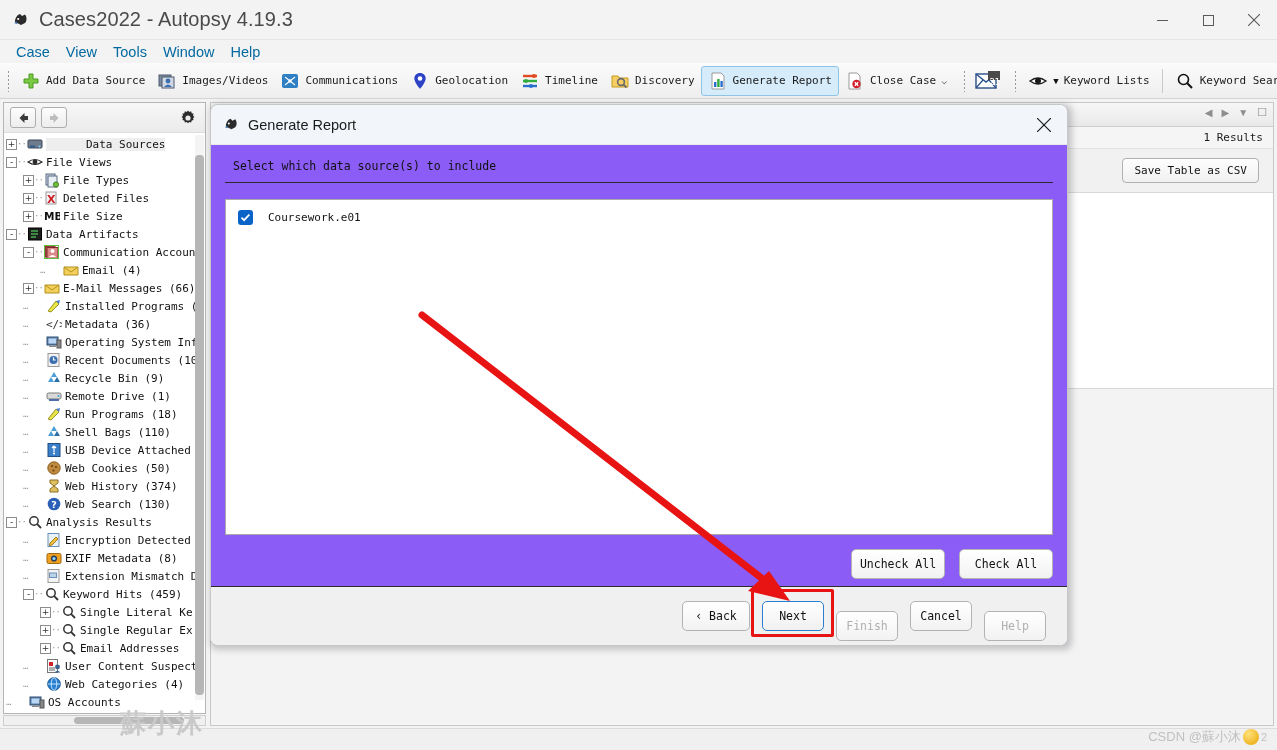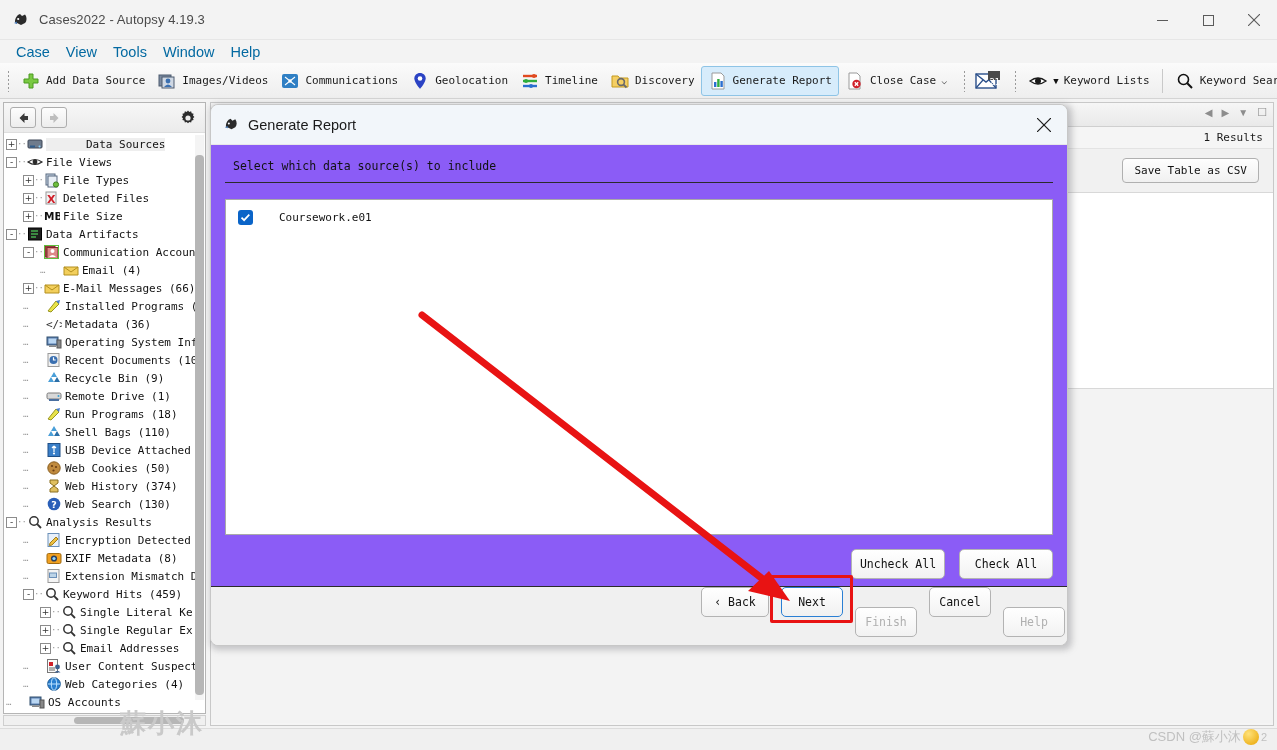--- a/index.html
+++ b/index.html
@@ -20,21 +20,21 @@
     position: absolute; top: 0; left: 0; width: 1277px; height: 40px;
     background: #f3f3f3;
     border-bottom: 1px solid #e6e6e6;
     display: flex; align-items: center;
   }
   .titlebar-icon {
     width: 18px; height: 18px; margin-left: 12px; margin-right: 9px;
     flex: none; position: relative;
   }
   .titlebar-title {
-    font-size: 13px; color: #4a4a4a; letter-spacing: .1px;
+    font-size: 20px; color: #4a4a4a; letter-spacing: .1px;
   }
   .win-controls {
     position: absolute; right: 0; top: 0; height: 40px; display: flex;
   }
   .win-btn {
     width: 46px; height: 40px; display: flex; align-items: center; justify-content: center;
     color: #5a5a5a;
   }
   .win-btn svg { display: block; }
 
@@ -224,21 +224,21 @@
   }
   .dlg-instr {
     font-family: "DejaVu Sans Mono", monospace; font-size: 11.5px; color: #111;
     padding: 14px 0 9px 8px;
   }
   .dlg-rule { height: 1px; background: #2b2b2b; margin: 0 0 16px 0; }
   .ds-list {
     height: 336px; background: #ffffff; border: 1px solid #a9a9a9;
     padding: 10px 12px;
   }
-  .ds-row { display: flex; align-items: center; gap: 26px; }
+  .ds-row { display: flex; align-items: center; gap: 15px; }
   .ds-check {
     width: 15px; height: 15px; border-radius: 3px; background: #0a64c8;
     display: flex; align-items: center; justify-content: center; flex: none;
   }
   .ds-label {
     font-family: "DejaVu Sans Mono", monospace; font-size: 11px; color: #111;
   }
   .ds-buttons {
     display: flex; justify-content: flex-end; gap: 14px; margin-top: 14px;
   }
@@ -246,22 +246,22 @@
     font-family: "DejaVu Sans Mono", monospace; font-size: 11.5px;
     border: 1px solid #b3b3b3; border-radius: 5px;
     background: linear-gradient(#ffffff,#f2f2f2);
     padding: 7px 0; color: #111; text-align: center; min-width: 94px;
   }
   .btn.disabled { color: #b0b0b0; margin-top: 20px; }
   .btn.primary { border: 1px solid #2a7fd4; color: #111; background: linear-gradient(#ffffff,#f1f1f1); }
   .dlg-footsep { height: 1px; background: #2b2b2b; margin: 0 -14px; }
   .dlg-foot {
     height: 58px; flex: none; background: #f0f0f0;
-    display: flex; align-items: flex-start; justify-content: flex-end;
-    padding-right: 2px; gap: 12px; position: relative;
+    display: flex; align-items: center; justify-content: flex-end;
+    padding-right: 21px; gap: 12px; position: relative;
   }
   .btn-wrap { position: relative; }
   .next-hilite {
     position: absolute; left: -11px; top: -12px; width: 83px; height: 48px;
     border: 3px solid #e81313; border-radius: 2px; pointer-events: none;
   }
 
   
   .annot {
     position: absolute; left: 0; top: 0; width: 1277px; height: 750px;

